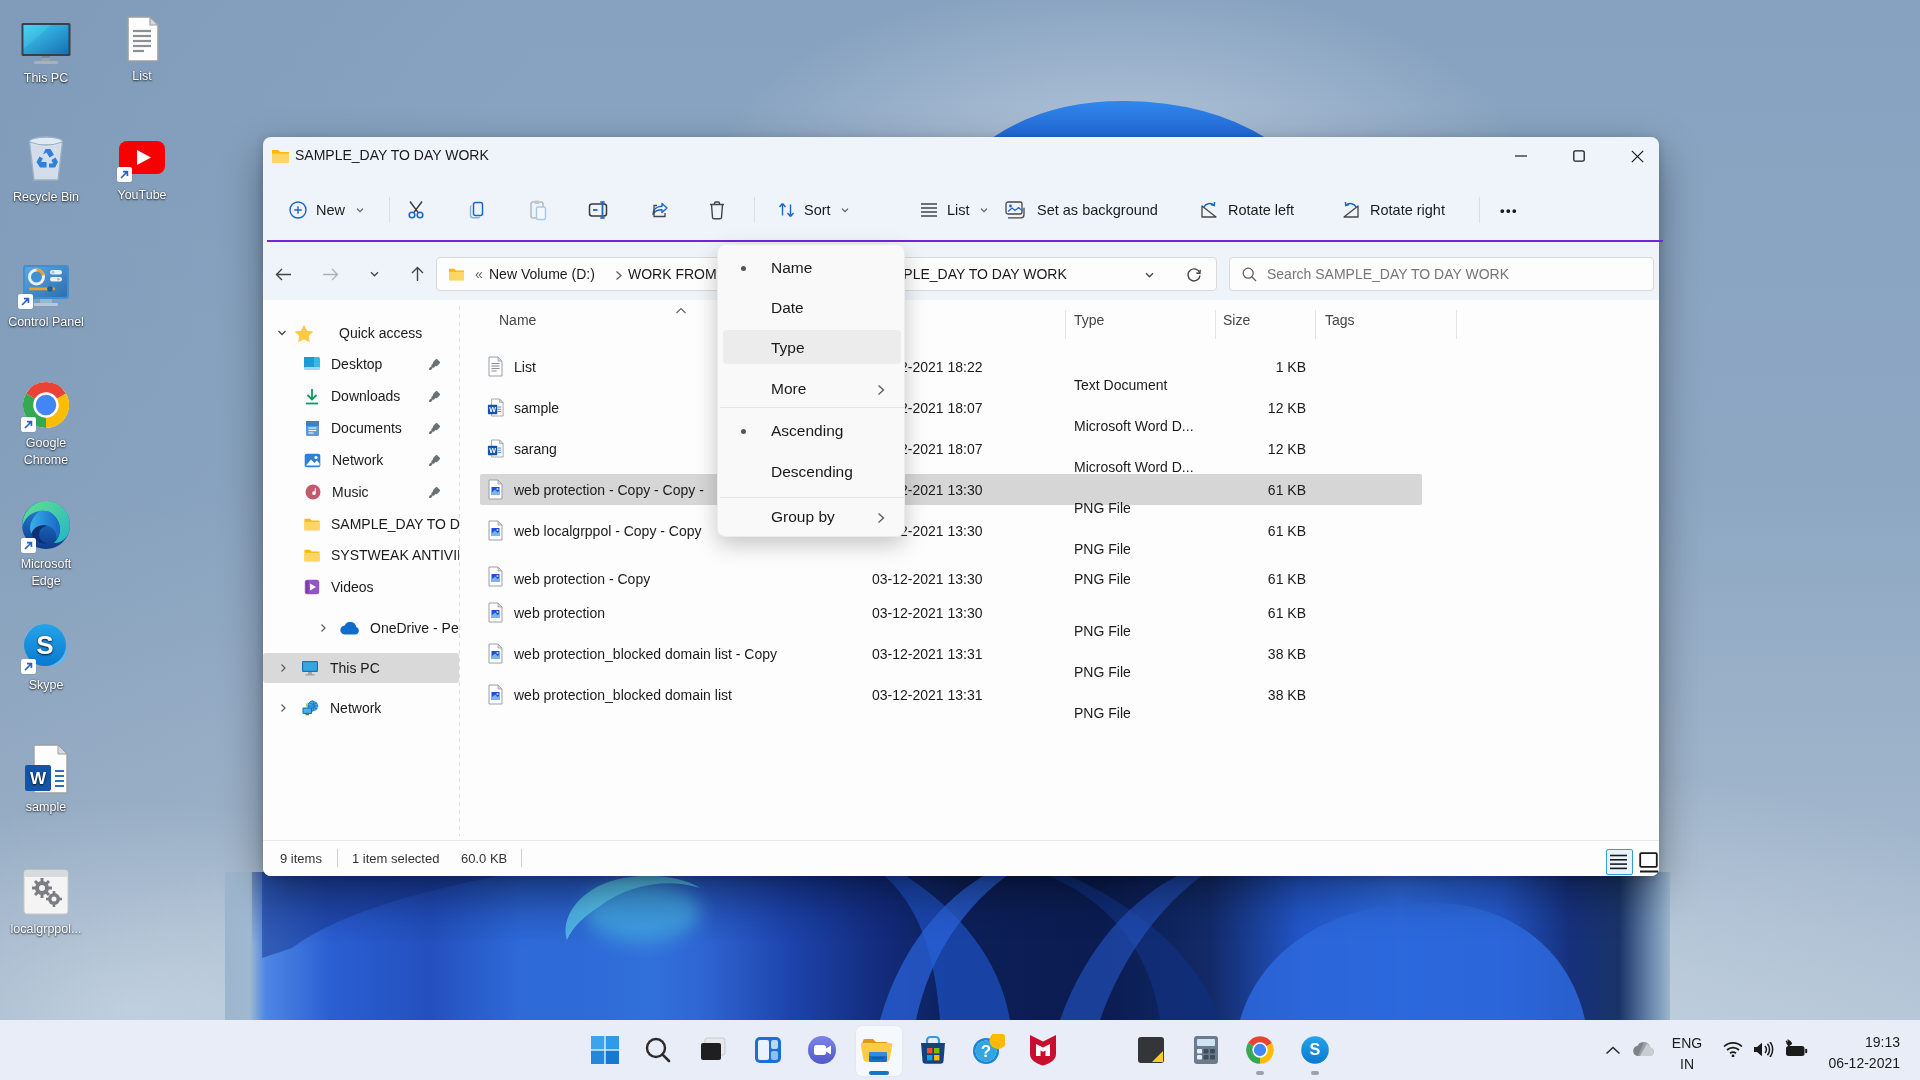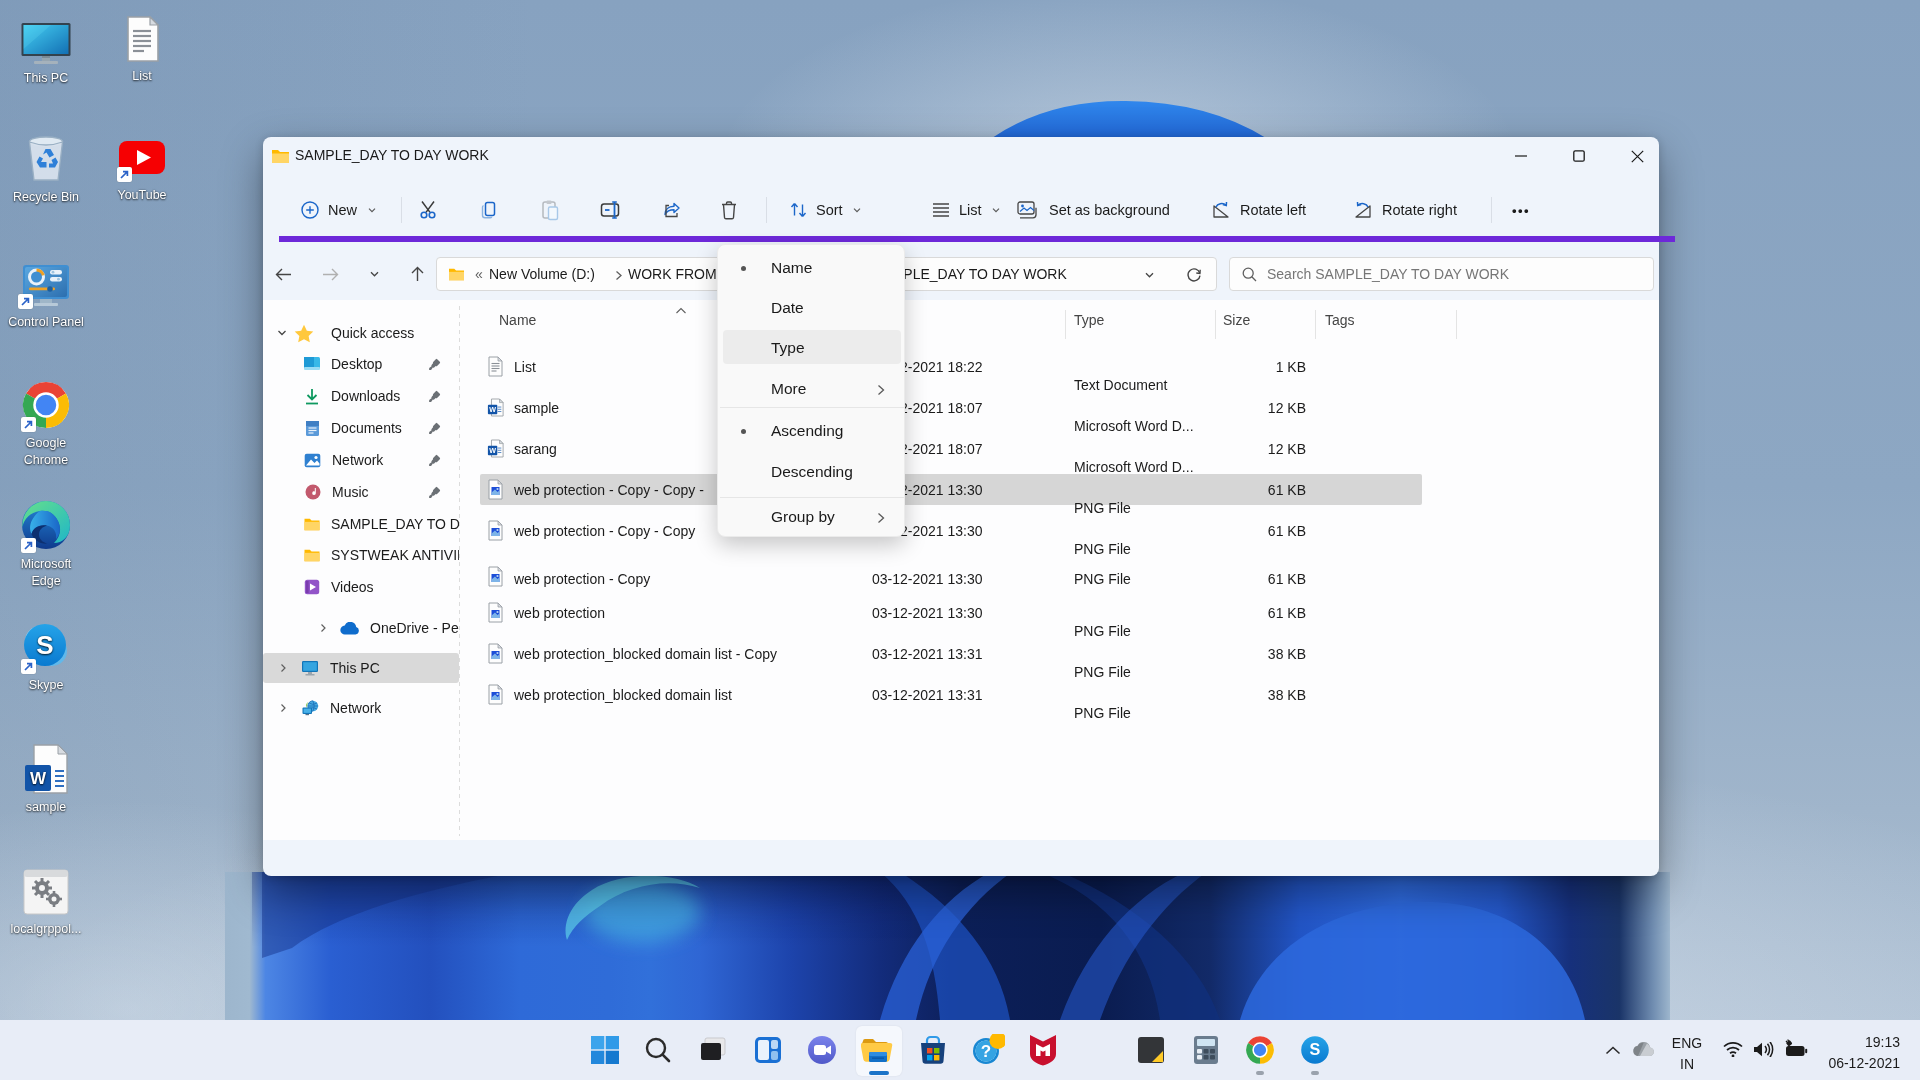--- a/index.html
+++ b/index.html
@@ -14,21 +14,21 @@
 .shortcut { position:absolute; left:21px; bottom:0px; width:15px; height:15px; background:#fff; border-radius:2px; box-shadow:0 0 1px rgba(0,0,0,.4); }
 
 #taskbar { position:absolute; left:0; top:1020px; width:1920px; height:60px; background:#e8edf7; }
 .tbi { position:absolute; top:1033px; width:34px; height:34px; display:flex; align-items:center; justify-content:center; }
 
 #win { position:absolute; left:263px; top:137px; width:1396px; height:739px; background:#eff4fb; border-radius:8px; box-shadow:0 16px 42px rgba(0,0,0,.38), 0 2px 8px rgba(0,0,0,.18); }
 #win .titlebar { position:absolute; left:0; top:0; width:100%; height:55px; }
 #win .title { position:absolute; left:32px; top:10px; font-size:14px; color:#1a1a1a; }
 .winbtn { position:absolute; top:5px; width:46px; height:28px; display:flex; align-items:center; justify-content:center; }
 
-#toolbar { position:absolute; left:16px; top:55px; width:100%; height:50px; border-bottom:6px solid #6d28d9; }
+#toolbar { position:absolute; left:4px; top:55px; width:100%; height:50px; border-bottom:2px solid #6d28d9; }
 .tbtn { position:absolute; display:flex; align-items:center; height:36px; top:0px; color:#1b1b1b; font-size:14.5px; }
 .tsep { position:absolute; top:5px; width:1px; height:26px; background:#d9dee6; }
 
 .navarr { position:absolute; top:120px; height:34px; display:flex; align-items:center; }
 #crumbbar { position:absolute; left:173px; top:120px; width:781px; height:34px; background:#fdfdfd; border:1px solid #d9d9d9; border-radius:4px; display:flex; align-items:center; font-size:14px; color:#1b1b1b; }
 #searchbar { position:absolute; left:966px; top:120px; width:425px; height:34px; background:#fdfdfd; border:1px solid #d9d9d9; border-radius:4px; display:flex; align-items:center; font-size:14px; color:#767676; }
 
 #content { position:absolute; left:0; top:163px; width:100%; height:540px; background:#fdfdfe; }
 #sidebar { position:absolute; left:0; top:0; width:196px; height:100%; overflow:hidden; }
 .srow { position:absolute; left:0; width:196px; height:30px; display:flex; align-items:center; font-size:14px; color:#1b1b1b; white-space:nowrap; }
@@ -489,21 +489,21 @@
 
   <div id="content">
     <div id="sidebar">
       <div class="srow" style="top:18px;">
         <svg width="10" height="10" viewBox="0 0 10 10" style="margin-left:14px;">
             <path d="M1.5 3 L5 6.5 L8.5 3" fill="none" stroke="#454545" stroke-width="1.3"></path>
           </svg>
         <svg width="20" height="19" viewBox="0 0 19 18" style="margin-left:7px;">
             <path d="M9.5 0.8 L12.2 6.3 L18.3 7.2 L13.9 11.4 L15 17.4 L9.5 14.5 L4 17.4 L5.1 11.4 L0.7 7.2 L6.8 6.3 Z" fill="#ffc83d"></path>
           </svg>
-        <span style="margin-left:17px;">Quick access</span>
+        <span style="margin-left:25px;">Quick access</span>
       </div>
       <div class="srow" style="top:49px;">
         <svg width="18" height="16" viewBox="0 0 18 16" style="margin-left:40px;">
             <rect x="1" y="1" width="16" height="12" rx="1.5" fill="#38b8e8"></rect>
             <path d="M1 1 h10 v12 h-10 z" fill="#1e9ad6"></path>
             <rect x="1" y="11" width="16" height="3" rx="1" fill="#9adcf5"></rect>
           </svg>
         <span style="margin-left:10px;">Desktop</span>
         <svg class="pin" width="13" height="13" viewBox="0 0 13 13" style="position:absolute;left:165px;">
             <path d="M7.8 1.2 a1 1 0 0 1 1.4 0 L11.8 3.8 a1 1 0 0 1 0 1.4 L9.3 7.7 a1.5 1.5 0 0 1 -1.6 .4 L5.6 9.9 L5 9.3 L3.1 11.9 L1.1 12 L1.2 9.9 L3.8 8 L3.2 7.4 L5 5.3 a1.5 1.5 0 0 1 .4 -1.6 Z" fill="#6b7075"></path>
@@ -704,21 +704,21 @@
       <div class="frow" style="top:215px;">
           <span class="ficon">
             <svg width="17" height="21" viewBox="0 0 17 21">
               <path d="M2 1 h9 l4 4 v15 h-13 z" fill="#fdfdfd" stroke="#9aa0a6" stroke-width="1"></path>
               <path d="M11 1 l4 4 h-4 z" fill="#d7dbe0" stroke="#9aa0a6" stroke-width=".8"></path>
               <rect x="4.5" y="8" width="8" height="8" fill="#1d4ed8"></rect>
               <path d="M4.5 13.5 L8 10.5 L10.5 13 L12.5 11.5 V16 h-8 Z" fill="#7db4e8"></path>
               <circle cx="10.5" cy="10" r="1.1" fill="#bcd8f0"></circle>
             </svg>
           </span>
-          <span class="fname">web protection - Copy - Copy</span>
+          <span class="fname">web localgrppol - Copy - Copy</span>
           <span class="fdate">03-12-2021 13:30</span>
           <span class="ftype">PNG File</span>
           <span class="fsize">61 KB</span>
         </div>
       <div class="frow" style="top:256px;align-items:flex-end;">
           <span class="ficon">
             <svg width="17" height="21" viewBox="0 0 17 21">
               <path d="M2 1 h9 l4 4 v15 h-13 z" fill="#fdfdfd" stroke="#9aa0a6" stroke-width="1"></path>
               <path d="M11 1 l4 4 h-4 z" fill="#d7dbe0" stroke="#9aa0a6" stroke-width=".8"></path>
               <rect x="4.5" y="8" width="8" height="8" fill="#1d4ed8"></rect>
@@ -771,20 +771,43 @@
               <circle cx="10.5" cy="10" r="1.1" fill="#bcd8f0"></circle>
             </svg>
           </span>
           <span class="fname">web protection_blocked domain list</span>
           <span class="fdate">03-12-2021 13:31</span>
           <span class="ftype">PNG File</span>
           <span class="fsize">38 KB</span>
         </div>
     </div>
   </div>
+  <div id="statusbar">
+    <span style="position:absolute; left:17px; top:10px;">9 items</span>
+    <div style="position:absolute; left:74px; top:8px; width:1px; height:18px; background:#d0d0d0;"></div>
+    <span style="position:absolute; left:89px; top:10px;">1 item selected</span>
+    <span style="position:absolute; left:198px; top:10px;">60.0 KB</span>
+    <div style="position:absolute; left:258px; top:8px; width:1px; height:18px; background:#d0d0d0;"></div>
+    <div style="position:absolute; left:1343px; top:8px; width:27px; height:26px; background:#eaf2fc; border:1.5px solid #2da0dc; border-radius:2px;">
+      <svg width="17" height="16" viewBox="0 0 17 16" style="margin:4px 3px;">
+          <g stroke="#1b1b1b" stroke-width="1.6">
+            <line x1="0" y1="1.5" x2="17" y2="1.5"></line>
+            <line x1="0" y1="5.8" x2="17" y2="5.8"></line>
+            <line x1="0" y1="10.1" x2="17" y2="10.1"></line>
+            <line x1="0" y1="14.4" x2="17" y2="14.4"></line>
+          </g>
+        </svg>
+    </div>
+    <div style="position:absolute; left:1376px; top:11px; width:20px; height:22px;">
+      <svg width="20" height="22" viewBox="0 0 20 22">
+          <rect x="1.2" y="1.2" width="16.6" height="13.6" rx="1" fill="none" stroke="#1b1b1b" stroke-width="1.8"></rect>
+          <line x1="1" y1="19.5" x2="19" y2="19.5" stroke="#1b1b1b" stroke-width="2"></line>
+        </svg>
+    </div>
+  </div>
 </div>
 
 <div id="sortmenu">
   <div class="mdot" style="top:21px;"></div>
   <div class="mitem" style="top:14px;">Name</div>
   <div class="mitem" style="top:54px;">Date</div>
   <div style="position:absolute; left:5px; top:85px; width:178px; height:34px; background:#ececec; border-radius:4px;"></div>
   <div class="mitem" style="top:94px;">Type</div>
   <div class="mitem" style="top:135px;">More</div>
   <svg class="mchev" style="top:139px;" width="8" height="12" viewBox="0 0 8 12">

